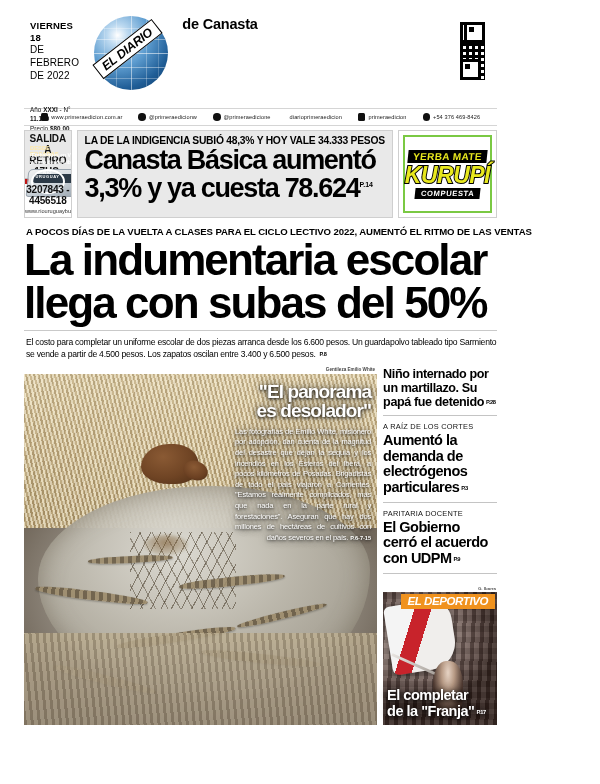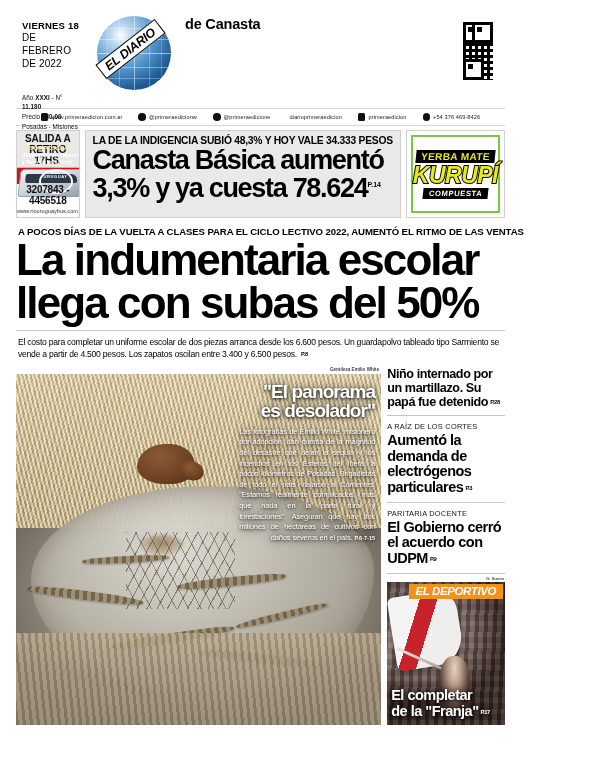--- a/index.html
+++ b/index.html
@@ -14,21 +14,21 @@
     color: #000;
     overflow: hidden;
     position: relative;
   }
   .page {
     width: 521px;
     height: 784px;
     position: relative;
     background: #fff;
     box-sizing: border-box;
-    padding: 0 16px;
+    padding: 0 24px;
   }
 
   
   .masthead {
     display: flex;
     align-items: flex-start;
     height: 92px;
     padding-top: 14px;
     position: relative;
   }
@@ -548,21 +548,21 @@
     font-size: 5.8px;
     font-weight: bold;
     vertical-align: 2px;
     margin-left: 2px;
   }
 
   .deportivo {
     position: relative;
     flex: 1;
     min-height: 0;
-    margin-top: 2px;
+    margin-top: 12px;
   }
   .dep-credit {
     position: absolute;
     right: 1px; top: -6px;
     font-size: 4.4px;
     font-weight: bold;
     color: #555;
     z-index: 4;
   }
   .dep-photo {

